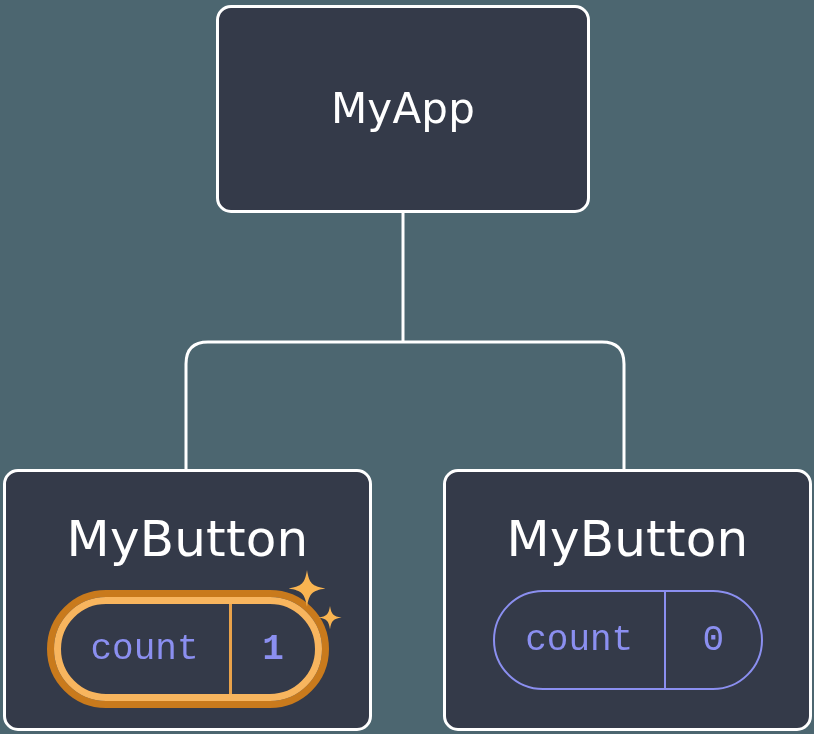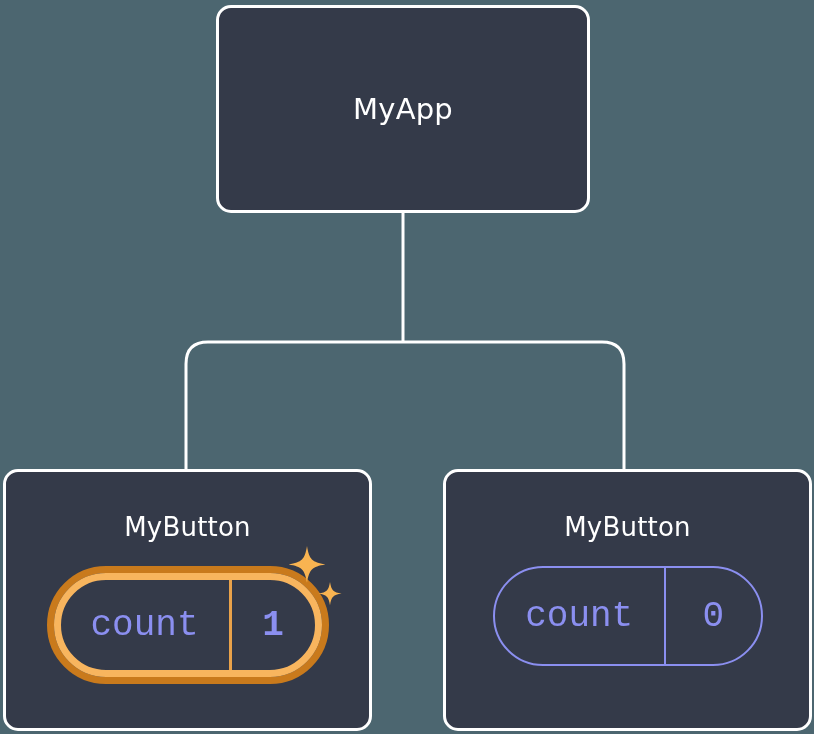--- a/index.html
+++ b/index.html
@@ -56,28 +56,28 @@
   }
   .node-child-right {
     left: 443px;
     top: 469px;
     width: 369px;
     height: 262px;
     padding-top: 42px;
   }
   .node-title {
     color: #ffffff;
-    font-size: 26px;
+    font-size: 50px;
     font-weight: 400;
     letter-spacing: 0.2px;
     line-height: 1;
     white-space: nowrap;
   }
   .node-root .node-title {
-    font-size: 29px;
+    font-size: 42px;
   }
 
   
   .pill-wrap {
     position: relative;
     margin-top: 26px;
     display: flex;
     justify-content: center;
     width: 100%;
   }

